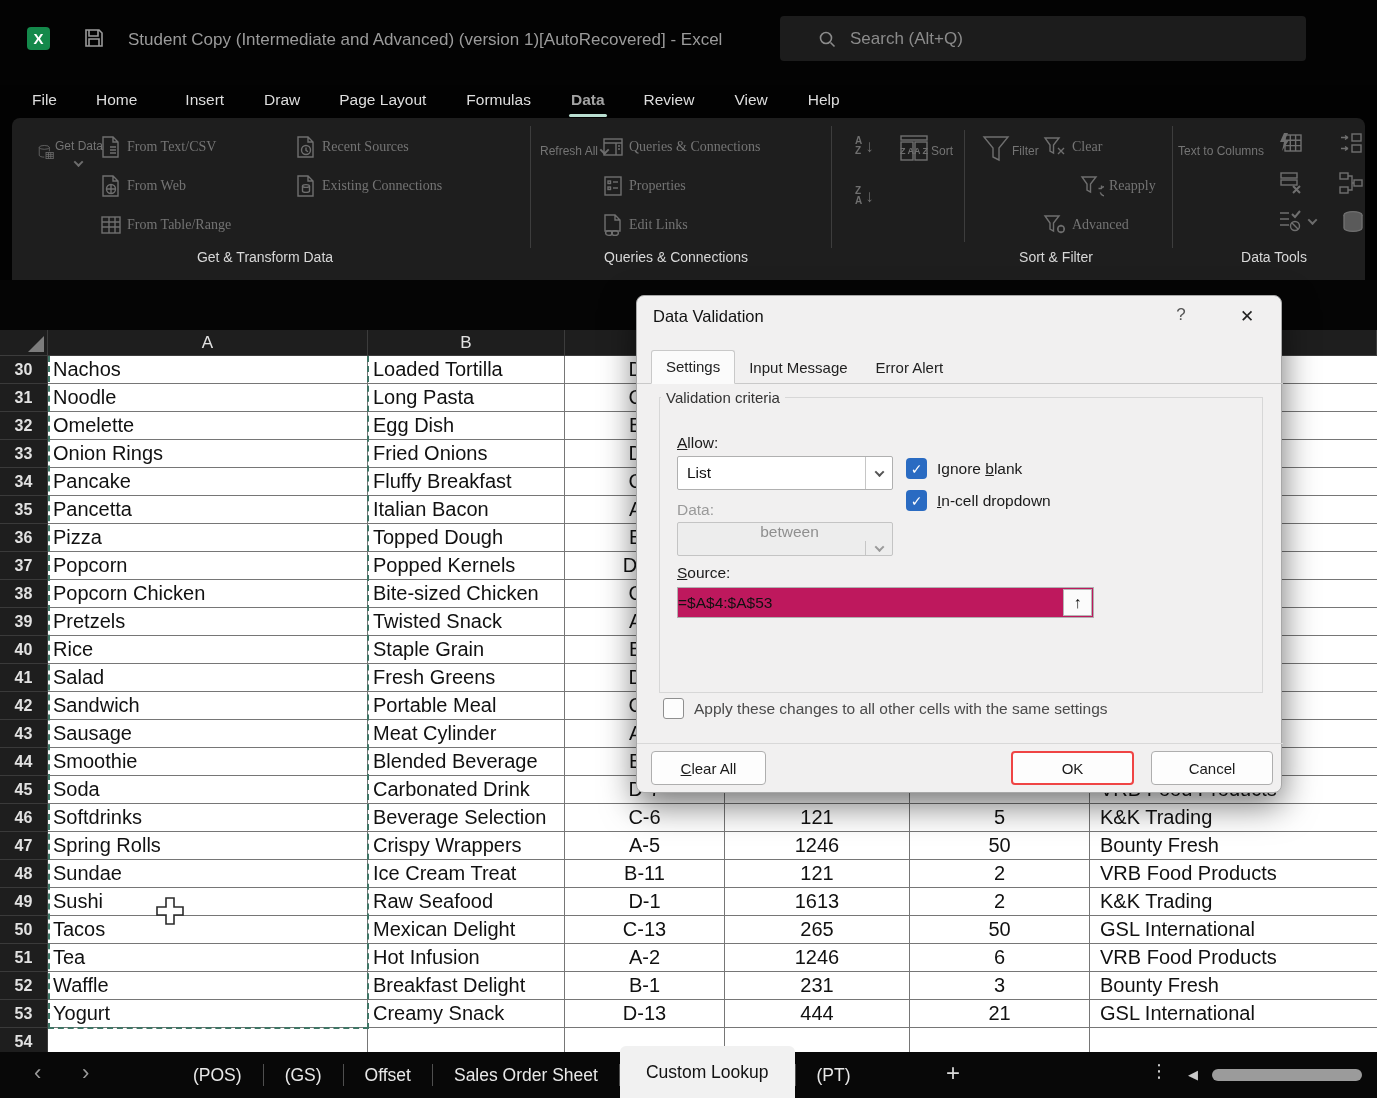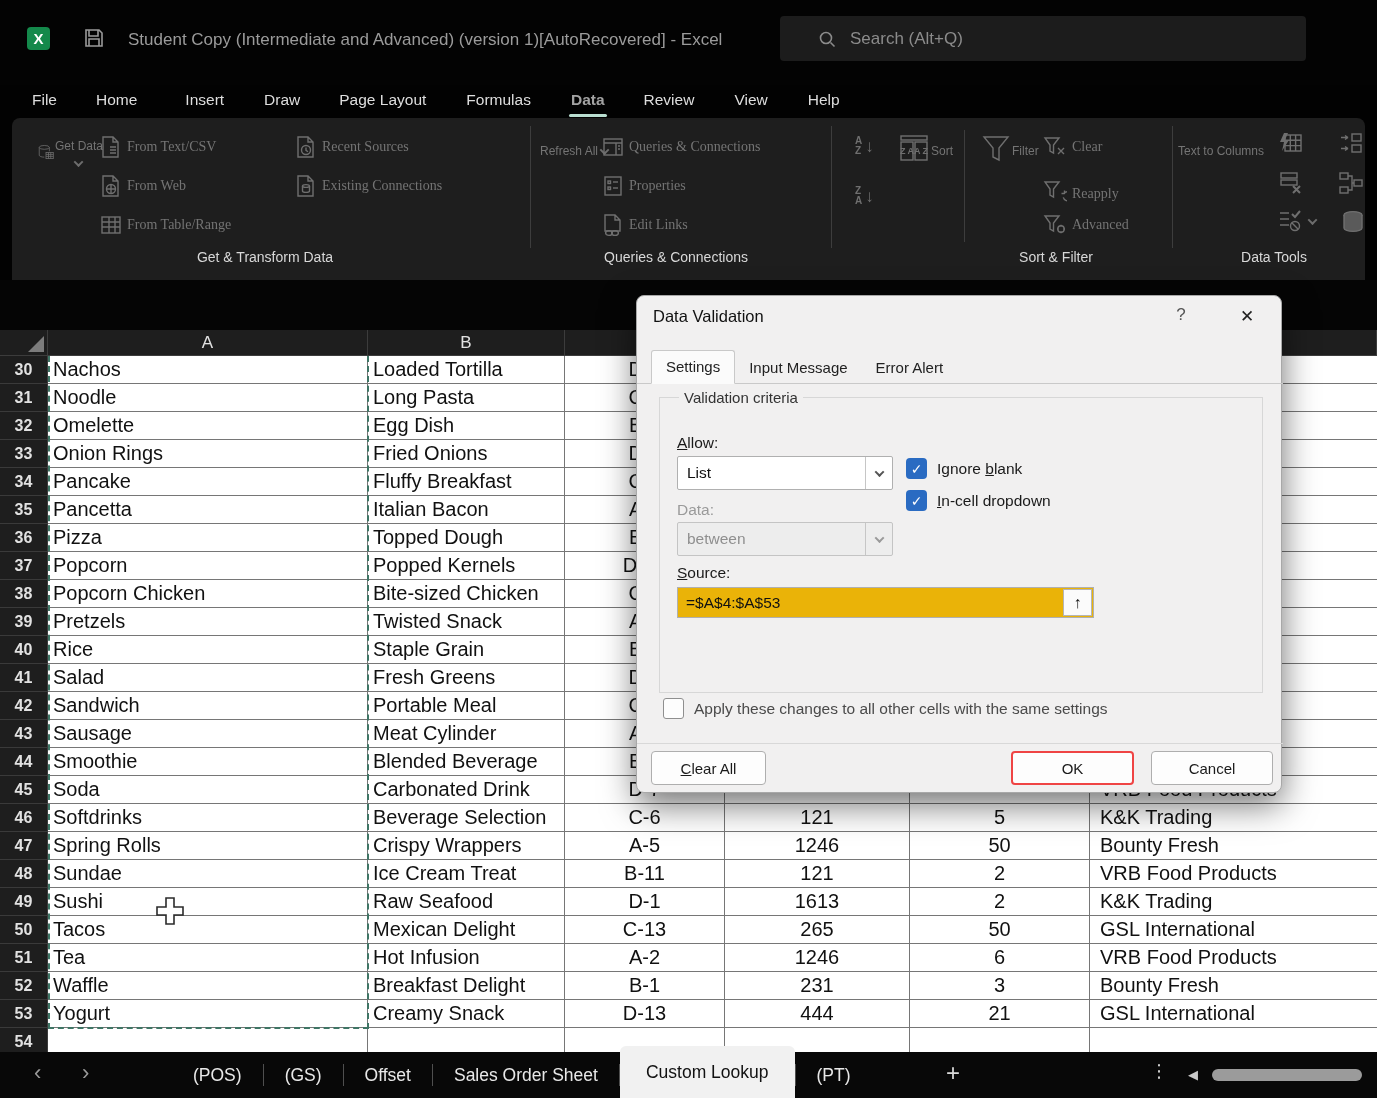--- a/index.html
+++ b/index.html
@@ -72,34 +72,34 @@
   #dialog { left:636px; top:295px; width:646px; height:498px; background:#f1f0f0; border:1px solid #a8a8a8;
     border-radius:8px; z-index:10; box-shadow:0 12px 34px rgba(0,0,0,0.55); color:#1a1a1a; }
   #dlg-title { left:16px; top:11px; font-size:16.5px; color:#111; }
   #dlg-help { left:532px; top:9px; font-size:17px; color:#555; width:24px; text-align:center; }
   #dlg-close { left:596px; top:8px; font-size:17px; color:#222; width:28px; height:26px; text-align:center; line-height:26px; }
   #dlg-tabs { left:14px; top:54px; display:flex; align-items:flex-end; height:34px; }
   .dtab { font-size:15px; color:#222; padding:7px 14px 8px 14px; position:relative; }
   .dtab.active { background:#fbfbfb; border:1px solid #c9c9c9; border-bottom:1px solid #fbfbfb; border-radius:3px 3px 0 0; z-index:2; }
   #dlg-tabline { left:0px; top:87px; width:646px; height:1px; background:#c9c9c9; }
   #dlg-group { left:22px; top:101px; width:604px; height:296px; border:1px solid #d7d7d7; }
-  #dlg-group-label { left:42px; top:93px; background:#f1f0f0; padding:0 5px; font-size:15px; color:#333; }
+  #dlg-group-label { left:24px; top:93px; background:#f1f0f0; padding:0 5px; font-size:15px; color:#333; }
   .dlbl { font-size:15.5px; color:#1a1a1a; }
   .dlbl.dis { color:#9a9a9a; }
   .ddrop { position:absolute; height:34px; width:216px; background:#fff; border:1px solid #b0b0b0; border-radius:2px;
     display:flex; align-items:center; font-size:15.5px; padding-left:9px; color:#111; }
   .ddrop .cbox { margin-left:auto; width:27px; height:100%; border-left:1px solid #c6c6c6; display:flex; align-items:center; justify-content:center; }
   .ddrop .chev { border-color:#555; }
   .ddrop.dis { background:#ededed; color:#8f8f8f; border-color:#c4c4c4; }
   .cbx { position:absolute; width:21px; height:21px; border-radius:4px; font-size:14px; color:#fff;
     display:flex; align-items:center; justify-content:center; }
   .cbx.on { background:#2a6bc2; }
   .cbx.off { background:#fdfdfd; border:1px solid #8f8f8f; border-radius:3px; }
-  #src-input { left:40px; top:291px; width:417px; height:31px; background:#eab308; border:1px solid #b0b0b0;
-    font-size:15.5px; padding-left:8px; line-height:29px; color:#111; }
+  #src-input { left:40px; top:291px; width:417px; height:31px; background:#be185d; border:1px solid #b0b0b0;
+    font-size:15.5px; line-height:29px; color:#111; }
   #src-collapse { left:426px; top:293px; width:29px; height:27px; background:#fbfbfb; border:1px solid #b5b5b5;
     display:flex; align-items:center; justify-content:center; }
   #dlg-btm-line { left:0; top:447px; width:646px; height:1px; background:#d8d8d8; }
   .dbtn { position:absolute; top:455px; height:34px; background:#fdfdfd; border:1px solid #aeaeae; border-radius:4px;
     font-size:15px; color:#1a1a1a; display:flex; align-items:center; justify-content:center; }
   #btn-ok { border:2px solid #ef4444; }
 
   
   #sheetbar { left:0; top:1052px; width:1377px; height:46px; background:#080808; z-index:5; }
   .snav { position:absolute; top:10px; color:#9a9a9a; font-size:22px; line-height:22px; }
@@ -255,21 +255,21 @@
     </svg>
     <div class="lbl">Filter</div>
   </div>
   <div class="rsmall" style="left:1031px; top:13px;">
     <svg class="icn" width="24" height="22" viewBox="0 0 24 22">
         <path d="M2 2 h14 l-5.5 7 v8 l-3.5 -2 v-6 z"></path>
         <path d="M15 12 l6 6 M21 12 l-6 6"></path>
       </svg>
     <span class="lbl">Clear</span>
   </div>
-  <div class="rsmall" style="left:1031px; top:52px;align-items:flex-end;">
+  <div class="rsmall" style="left:1068px; top:52px;">
     <svg class="icn" width="24" height="22" viewBox="0 0 24 22">
         <path d="M2 2 h14 l-5.5 7 v8 l-3.5 -2 v-6 z"></path>
         <path d="M21.5 13 a4.5 4.5 0 1 1 -1.2 4.4 M21.5 10.5 v3 h-3" stroke-linejoin="round"></path>
       </svg>
     <span class="lbl">Reapply</span>
   </div>
   <div class="rsmall" style="left:1031px; top:91px;">
     <svg class="icn" width="24" height="22" viewBox="0 0 24 22">
         <path d="M2 2 h14 l-5.5 7 v8 l-3.5 -2 v-6 z"></path>
         <circle cx="18" cy="15" r="3.2"></circle>
@@ -569,21 +569,21 @@
         <span class="chev"></span>
       </span>
   </div>
 
   <div id="cb-ignore" class="cbx on" style="left:269px; top:162px;">✓</div>
   <div class="abs dlbl" style="left:300px; top:164px;">Ignore <u>b</u>lank</div>
   <div id="cb-incell" class="cbx on" style="left:269px; top:194px;">✓</div>
   <div class="abs dlbl" style="left:300px; top:196px;"><u>I</u>n-cell dropdown</div>
 
   <div class="abs dlbl dis" style="left:40px; top:205px;">Data:</div>
-  <div class="ddrop dis" style="left:40px; top:226px;">
+  <div class="ddrop dis" style="left:40px; top:226px;flex-direction:column;">
     <span>between</span>
     <span class="cbox">
         <span class="chev" style="border-color:#9a9a9a;"></span>
       </span>
   </div>
 
   <div class="abs dlbl" style="left:40px; top:268px;"><u>S</u>ource:</div>
   <div id="src-input" class="abs">=$A$4:$A$53</div>
   <div id="src-collapse" class="abs">
     <span style="font-size:16px; font-weight:bold; color:#111; line-height:16px;">↑</span>

